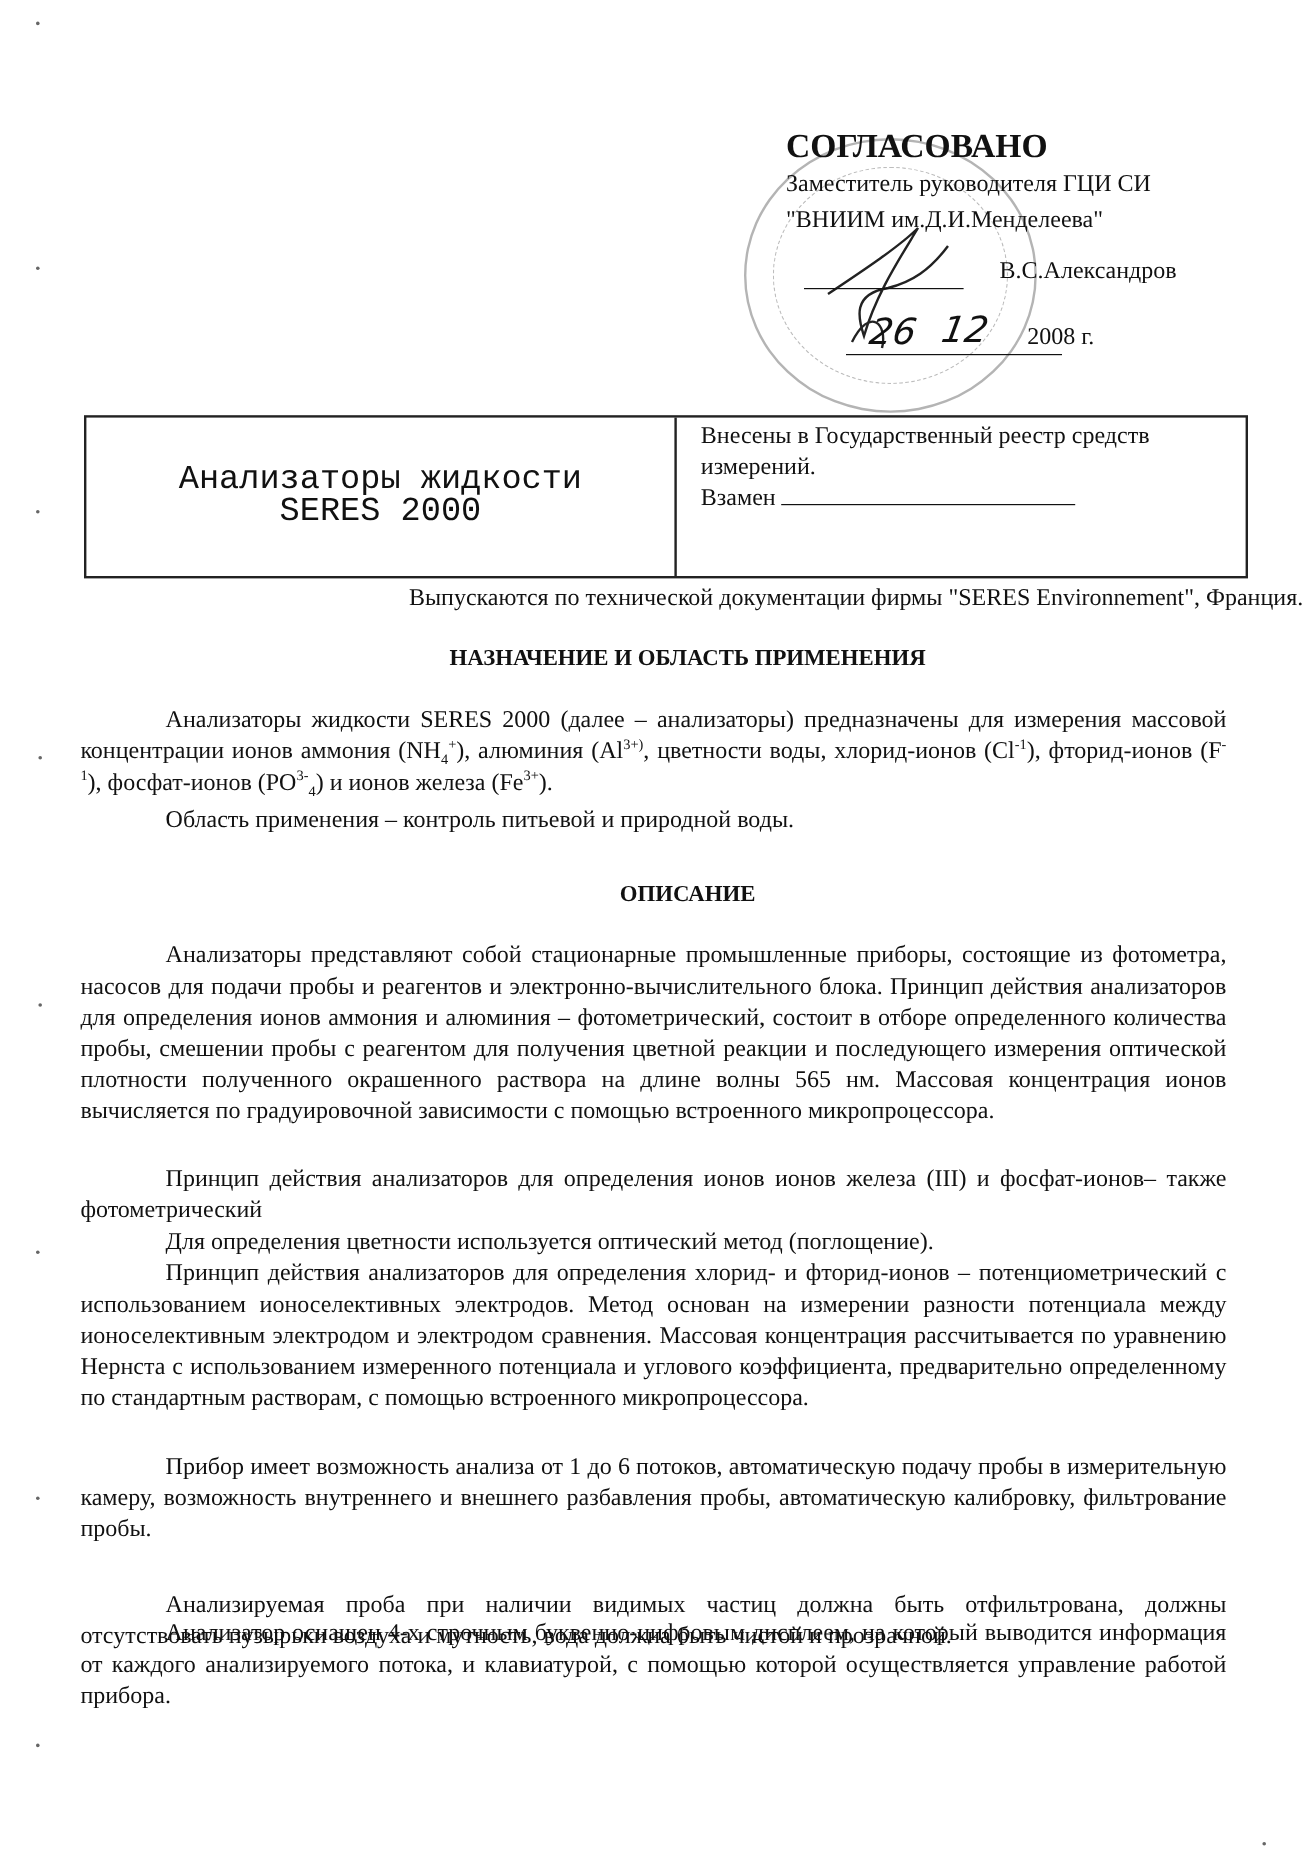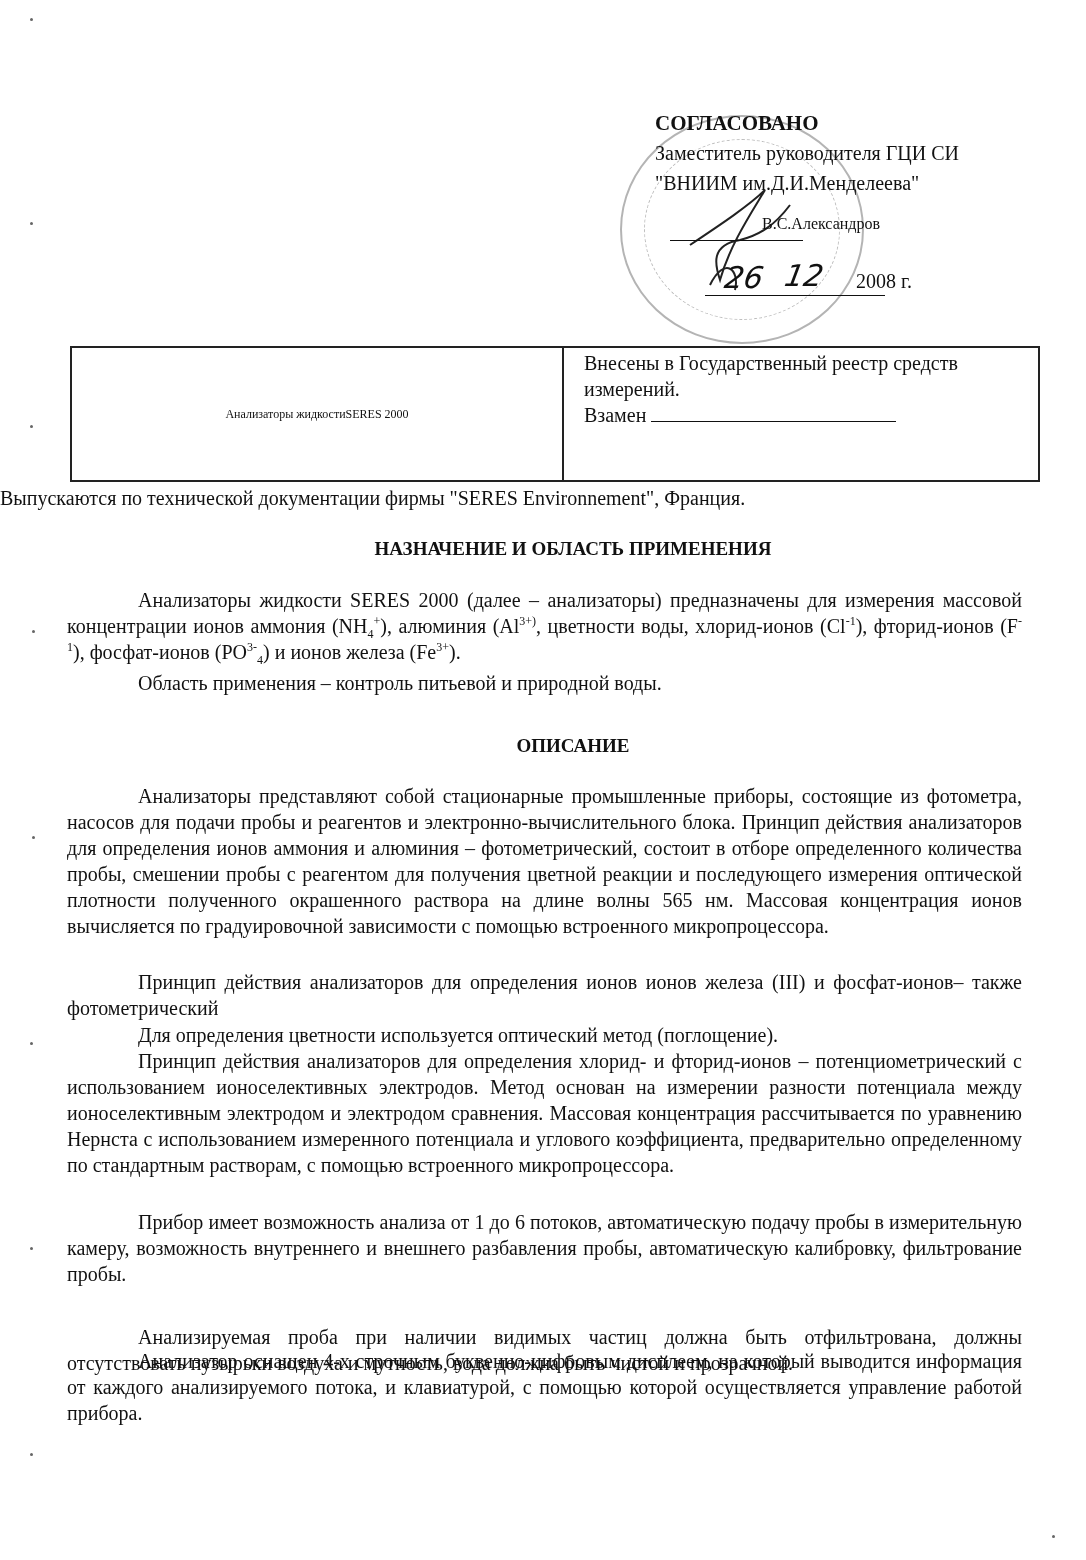--- a/index.html
+++ b/index.html
@@ -1,55 +1,55 @@
 <!DOCTYPE html>
 <html><head>
 <meta charset="utf-8">
 <style>
   html, body { margin: 0; padding: 0; background: #ffffff; }
   body {
     width: 1086px; height: 1560px; position: relative; overflow: hidden;
     font-family: "Liberation Serif", "DejaVu Serif", serif; color: #111;
   }
   .approval { position: absolute; left: 655px; top: 108px; font-size: 20px; line-height: 30px; }
-  .approval .head { font-weight: bold; font-size: 21px; }
+  .approval .head { font-weight: bold; font-size: 28px; }
   .stamp {
     position: absolute; left: 620px; top: 115px; width: 240px; height: 225px;
     border: 2px solid #777; border-radius: 50%; opacity: 0.55;
   }
   .stamp::after {
     content: ""; position: absolute; left: 22px; top: 22px; right: 22px; bottom: 22px;
     border: 1px dashed #888; border-radius: 50%;
   }
   .signature {
     position: absolute; left: 680px; top: 185px; width: 120px; height: 110px;
   }
-  .sig-name { position: absolute; left: 762px; top: 215px; font-size: 16px; }
+  .sig-name { position: absolute; left: 833px; top: 215px; font-size: 20px; }
   .sig-rule { position: absolute; left: 670px; top: 240px; width: 133px; border-top: 1px solid #111; }
   .date-rule { position: absolute; left: 705px; top: 295px; width: 180px; border-top: 1px solid #111; }
   .date-hand { position: absolute; left: 725px; top: 260px; font-size: 30px; font-style: italic; font-family: "DejaVu Sans", sans-serif; transform: skewX(-10deg); }
   .date-hand2 { position: absolute; left: 785px; top: 258px; font-size: 30px; font-style: italic; font-family: "DejaVu Sans", sans-serif; transform: skewX(-10deg); }
   .date-year { position: absolute; left: 856px; top: 270px; font-size: 20px; }
 
   .reg-table {
     position: absolute; left: 70px; top: 346px; width: 970px; height: 136px;
     border: 2px solid #222; display: flex; box-sizing: border-box;
   }
   .reg-left {
-    width: 490px; border-right: 2px solid #222; display: flex; flex-direction: row;
-    align-items: center; justify-content: center; font-size: 12px; line-height: 26px;
+    width: 490px; border-right: 2px solid #222; display: flex; flex-direction: column;
+    align-items: center; justify-content: center; font-size: 28px; line-height: 26px; font-family: Liberation Mono, monospace;
   }
   .reg-right { flex: 1; padding: 2px 20px; font-size: 20px; line-height: 26px; }
   .hand-num {
     font-family: "DejaVu Sans", sans-serif; font-size: 26px; letter-spacing: 2px;
     border-bottom: 1px solid #111; padding: 0 4px; font-weight: 300;
   }
   .blank-rule { display: inline-block; width: 245px; border-bottom: 1px solid #111; vertical-align: baseline; }
 
-  .issued { position: absolute; left: 0; width: 1086px; top: 487px; text-align: left; font-size: 20px; }
+  .issued { position: absolute; left: 0; width: 1086px; top: 487px; text-align: right; font-size: 20px; }
 
   .h-section { position: absolute; left: 0; width: 1086px; text-align: center; font-weight: bold; font-size: 19px; padding-left: 30px; }
 
   .para {
     position: absolute; left: 67px; width: 955px; font-size: 20px; line-height: 26px;
     text-align: justify; text-indent: 71px; margin: 0;
   }
   sup, sub { font-size: 12px; line-height: 0; }
   .speck { position: absolute; width: 3px; height: 3px; background: #666; border-radius: 50%; }
 </style>

